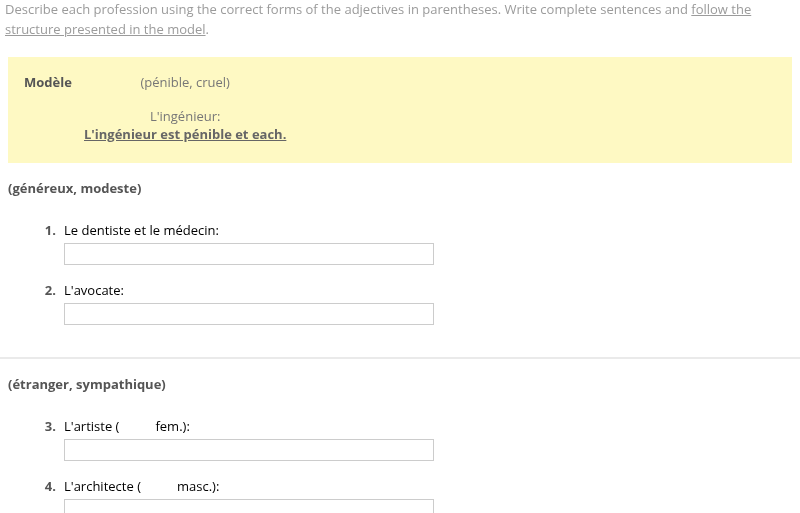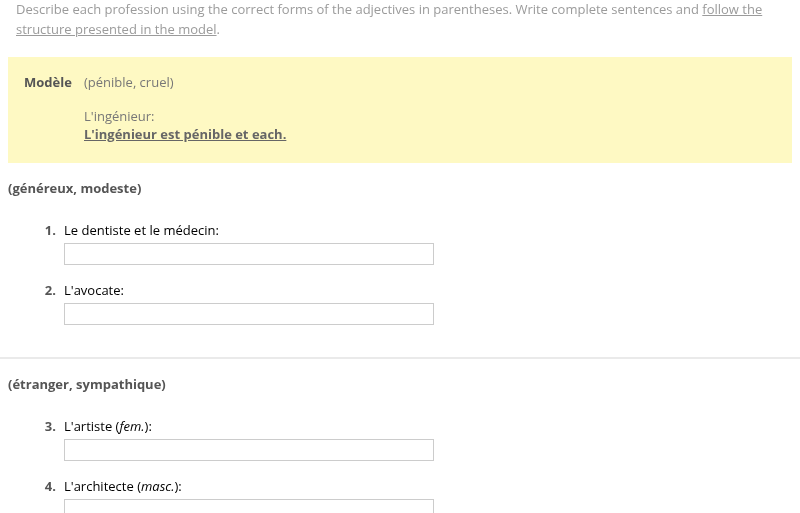--- a/index.html
+++ b/index.html
@@ -5,21 +5,21 @@
   * { box-sizing: border-box; margin: 0; padding: 0; }
   body {
     font-family: "Open Sans", "Segoe UI", Arial, sans-serif;
     font-size: 13px;
     color: #555;
     background: #fff;
     width: 800px;
   }
   .instructions {
     color: #9b9b9b;
-    padding: 0 8px 10px 16px;
+    padding: 0 8px 10px 5px;
     line-height: 1.5;
   }
   .instructions .underline {
     text-decoration: underline;
   }
   .model-block {
     background: #fef9c3;
     padding: 16px 16px 20px 16px;
     margin: 8px;
   }
@@ -27,20 +27,21 @@
     display: flex;
     align-items: flex-start;
   }
   .model-label {
     font-weight: 700;
     color: #555;
     min-width: 60px;
   }
   .model-body {
     color: #777;
+    text-align: center;
   }
   .model-body .model-adj {
     display: block;
     margin-bottom: 16px;
   }
   .model-body .model-prompt {
     display: block;
     margin-bottom: 0;
   }
   .model-body .model-answer {
@@ -70,21 +71,21 @@
     color: #555;
     min-width: 20px;
     margin-left: -20px;
     text-align: right;
     padding-right: 8px;
   }
   .q-text {
     color: #000000;
   }
   .q-text .ital {
-    font-style: italic;
+    padding-left: 36px;
   }
   input[type="text"] {
     width: 370px;
     height: 22px;
     border: 1px solid #ccc;
     padding: 2px 4px;
     font-size: 13px;
   }
   .divider {
     border: none;

